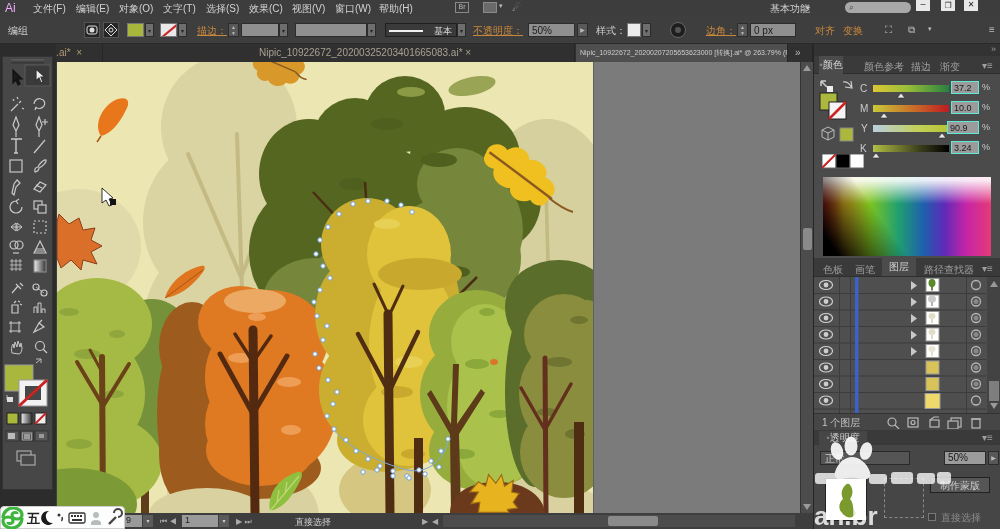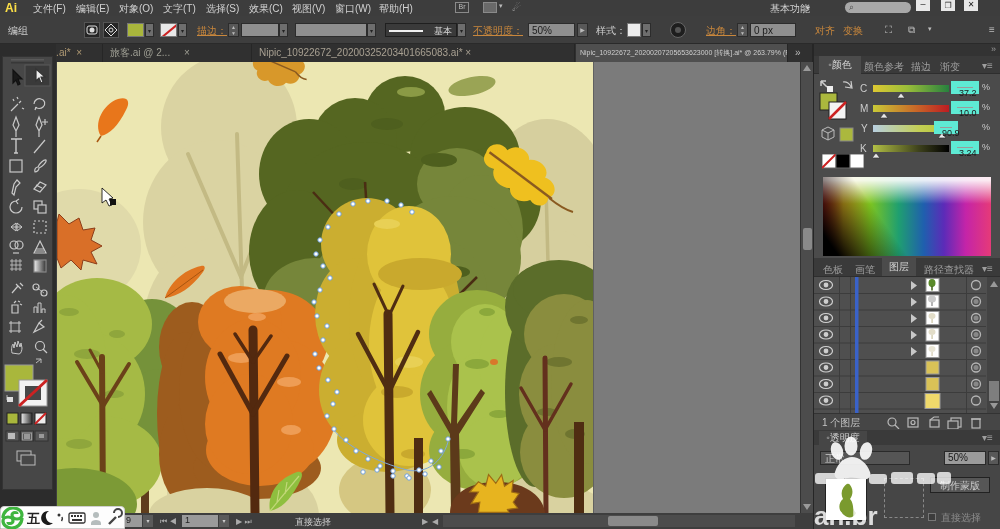--- a/index.html
+++ b/index.html
@@ -1,19 +1,19 @@
 <!DOCTYPE html>
 <html><head><meta charset="utf-8"><style>
 *{margin:0;padding:0;box-sizing:border-box}
 body{width:1000px;height:529px;overflow:hidden;position:relative;font-family:"Liberation Sans",sans-serif;background:#3e3e3e}
 .abs{position:absolute}
 
 #menubar{left:0;top:0;width:1000px;height:16px;background:#3d3d3d;color:#d2d2d2;font-size:10px}
 #menubar .mi{position:absolute;top:2px;white-space:nowrap}
-#ailogo{position:absolute;left:5px;top:1px;color:#fde047;font-weight:bold;font-size:12px}
+#ailogo{position:absolute;left:5px;top:1px;color:#f0abfc;font-weight:normal;font-size:12px}
 
 #ctrlbar{left:0;top:16px;width:1000px;height:28px;background:#3e3e3e;border-bottom:1px solid #2a2a2a;color:#cfcfcf;font-size:10px}
 .olabel{color:#c9873c;text-decoration:underline}
 .gbox{position:absolute;background:#8f8f8f;border:1px solid #2c2c2c;color:#1c1c1c;font-size:10px;line-height:13px;padding-left:3px}
 .ddarrow{position:absolute;width:9px;background:#6e6e6e;border:1px solid #2c2c2c;color:#222;font-size:6px;text-align:center}
 
 #tabbar{left:0;top:44px;width:813px;height:18px;background:#303030;font-size:10px;color:#9f9f94}
 .tab{position:absolute;top:0;height:18px;line-height:18px;padding:0 6px;border-right:1px solid #262626;white-space:nowrap;overflow:hidden}
 
 #toolcol{left:0;top:44px;width:56px;height:469px;background:#2c2c2c}
@@ -22,21 +22,21 @@
 #canvas{left:57px;top:62px;width:536px;height:451px;background:#ece7b2}
 #paste{left:593px;top:62px;width:207px;height:451px;background:#7b7b7b;border-left:1px solid #606060}
 
 #vscroll{left:800px;top:62px;width:13px;height:451px;background:#4c4c4c;border-left:1px solid #333}
 #vthumb{position:absolute;left:2px;top:166px;width:9px;height:22px;background:#8a8a8a;border-radius:2px}
 
 #statusbar{left:0;top:513px;width:1000px;height:16px;background:#3e3e3e;color:#c5c5c5;font-size:9px}
 
 #dock{left:813px;top:44px;width:187px;height:485px;background:#3a3a3a;border-left:1px solid #262626}
 .ptab{position:absolute;font-size:10px;color:#9e9e9e;white-space:nowrap}
-.valbox{position:absolute;background:#9b9b9b;border:6px solid #5eead4;color:#1a1a1a;font-size:9px;line-height:12px;text-align:left;padding-left:2px}
+.valbox{position:absolute;background:#9b9b9b;border:1px solid #5eead4;color:#1a1a1a;font-size:9px;line-height:12px;text-align:left;padding-left:2px}
 
 #sogou{left:0px;top:506px;width:125px;height:23px;background:#fdfdfd;border-radius:4px 4px 0 0;border:1px solid #cfcfcf}
 </style></head>
 <body>
 
 <div class="abs" id="menubar">
   <span id="ailogo">Ai</span>
   <span class="mi" style="left:33px">文件(F)</span>
   <span class="mi" style="left:76px">编辑(E)</span>
   <span class="mi" style="left:119px">对象(O)</span>
@@ -100,21 +100,20 @@
   <span class="abs olabel" style="left:843px;top:8px;text-decoration:none">变换</span>
   <span class="abs" style="left:885px;top:8px;color:#bdbdbd">⛶</span>
   <span class="abs" style="left:908px;top:8px;color:#bdbdbd">⧉</span>
   <span class="abs" style="left:928px;top:9px;color:#bdbdbd;font-size:7px">▾</span>
   <span class="abs" style="left:989px;top:8px;color:#bdbdbd">≡</span>
 </div>
 
 <div class="abs" id="tabbar">
   <div class="tab" style="left:0;width:40px;background:#2a2a2a;color:#777">«</div>
   <div class="tab" style="left:41px;width:62px;color:#b09a74;padding:0 4px">31.ai*&nbsp;&nbsp;×</div>
-  <div class="tab" style="left:104px;width:148px">旅客.ai @ 2...&nbsp;&nbsp;&nbsp;&nbsp;&nbsp;×</div>
   <div class="tab" style="left:253px;width:322px;color:#a8a092">Nipic_10922672_20200325203401665083.ai* ×</div>
   <div class="tab" style="left:576px;width:212px;background:#4f4f4f;color:#cecece;font-size:7px;padding:0 4px;letter-spacing:0px">Nipic_10922672_20200207205653623000 [转换].ai* @ 263.79% (RGB/预览) &nbsp;&nbsp;×</div>
   <div class="tab" style="left:789px;width:24px;color:#bbb;background:#303030">»</div>
 </div>
 
 <div class="abs" id="toolcol">
   <div id="toolpanel">
   <svg width="49" height="432">
     <rect x="8" y="2" width="33" height="1.5" fill="#5a5a5a"></rect>
         <rect x="8" y="5" width="33" height="1.5" fill="#383838"></rect>
@@ -507,21 +506,21 @@
   <span class="abs" style="left:608px;top:3px;width:50px;height:10px;background:#8a8a8a;border-radius:2px"></span>
 </div>
 
 <div class="abs" id="dock">
 
   <div class="abs" style="left:0;top:0;width:187px;height:12px;background:#333">
       <span style="position:absolute;right:5px;top:0px;color:#999;font-size:9px">»</span>
     </div>
 
   <div class="abs" style="left:0;top:12px;width:187px;height:18px;background:#3a3a3a;border-bottom:1px solid #2e2e2e">
-    <div class="abs" style="left:5px;top:0;width:42px;height:18px;background:#4b4b4b;color:#d6d6d6;font-size:10px;line-height:18px;text-align:center">◦颜色</div>
+    <div class="abs" style="left:5px;top:0;width:24px;height:18px;background:#4b4b4b;color:#d6d6d6;font-size:10px;line-height:18px;text-align:center">◦颜色</div>
     <span class="ptab" style="left:50px;top:4px">颜色参考</span>
     <span class="ptab" style="left:97px;top:4px">描边</span>
     <span class="ptab" style="left:126px;top:4px">渐变</span>
     <span class="ptab" style="left:168px;top:4px">▾≡</span>
   </div>
 
   <div class="abs" style="left:0;top:30px;width:187px;height:184px;background:#4b4b4b">
     <svg class="abs" style="left:4px;top:4px" width="44" height="66">
       <path d="M3,3 l6,6 M3,3 l0,5 M3,3 l5,0" stroke="#ccc" stroke-width="1.5" fill="none"></path>
       <rect x="9" y="8" width="6" height="6" fill="#eee"></rect>
@@ -548,21 +547,21 @@
           <path d="M28,9 l4,5 l-8,0 Z"></path>
             <path d="M11,29 l4,5 l-8,0 Z"></path>
             <path d="M69,49 l4,5 l-8,0 Z"></path>
             <path d="M3,69 l4,5 l-8,0 Z"></path>
         </g>
       </svg>
       <div class="valbox" style="left:91px;top:2px;width:28px;height:13px">37.2</div>
         <span class="abs" style="left:122px;top:3px;font-size:9px">%</span>
       <div class="valbox" style="left:91px;top:22px;width:28px;height:13px">10.0</div>
         <span class="abs" style="left:122px;top:23px;font-size:9px">%</span>
-      <div class="valbox" style="left:74px;top:42px;width:24px;height:13px">90.9</div>
+      <div class="valbox" style="left:87px;top:42px;width:32px;height:13px">90.9</div>
         <span class="abs" style="left:122px;top:43px;font-size:9px">%</span>
       <div class="valbox" style="left:91px;top:62px;width:28px;height:13px">3.24</div>
         <span class="abs" style="left:122px;top:63px;font-size:9px">%</span>
     </div>
     <svg class="abs" style="left:8px;top:80px" width="42" height="16">
       <rect x="0" y="0" width="14" height="14" fill="#fff" stroke="#666"></rect>
       <line x1="0" y1="14" x2="14" y2="0" stroke="#cc2222" stroke-width="2"></line>
       <rect x="14" y="0" width="14" height="14" fill="#000" stroke="#666"></rect>
       <rect x="28" y="0" width="14" height="14" fill="#fff" stroke="#666"></rect>
     </svg>

